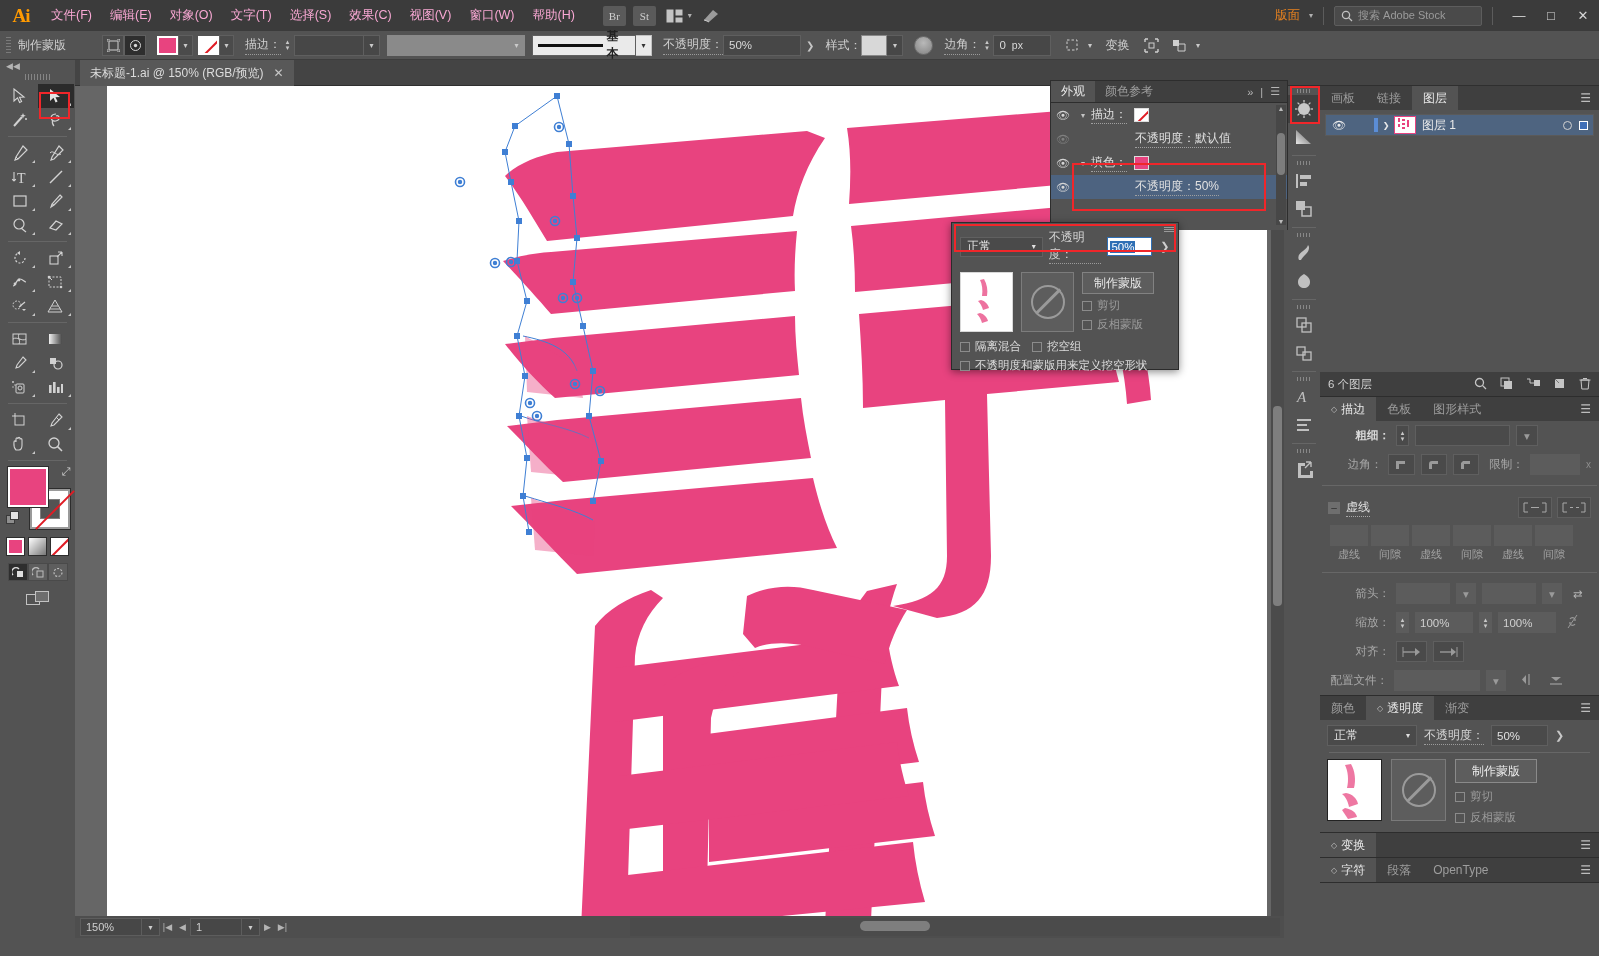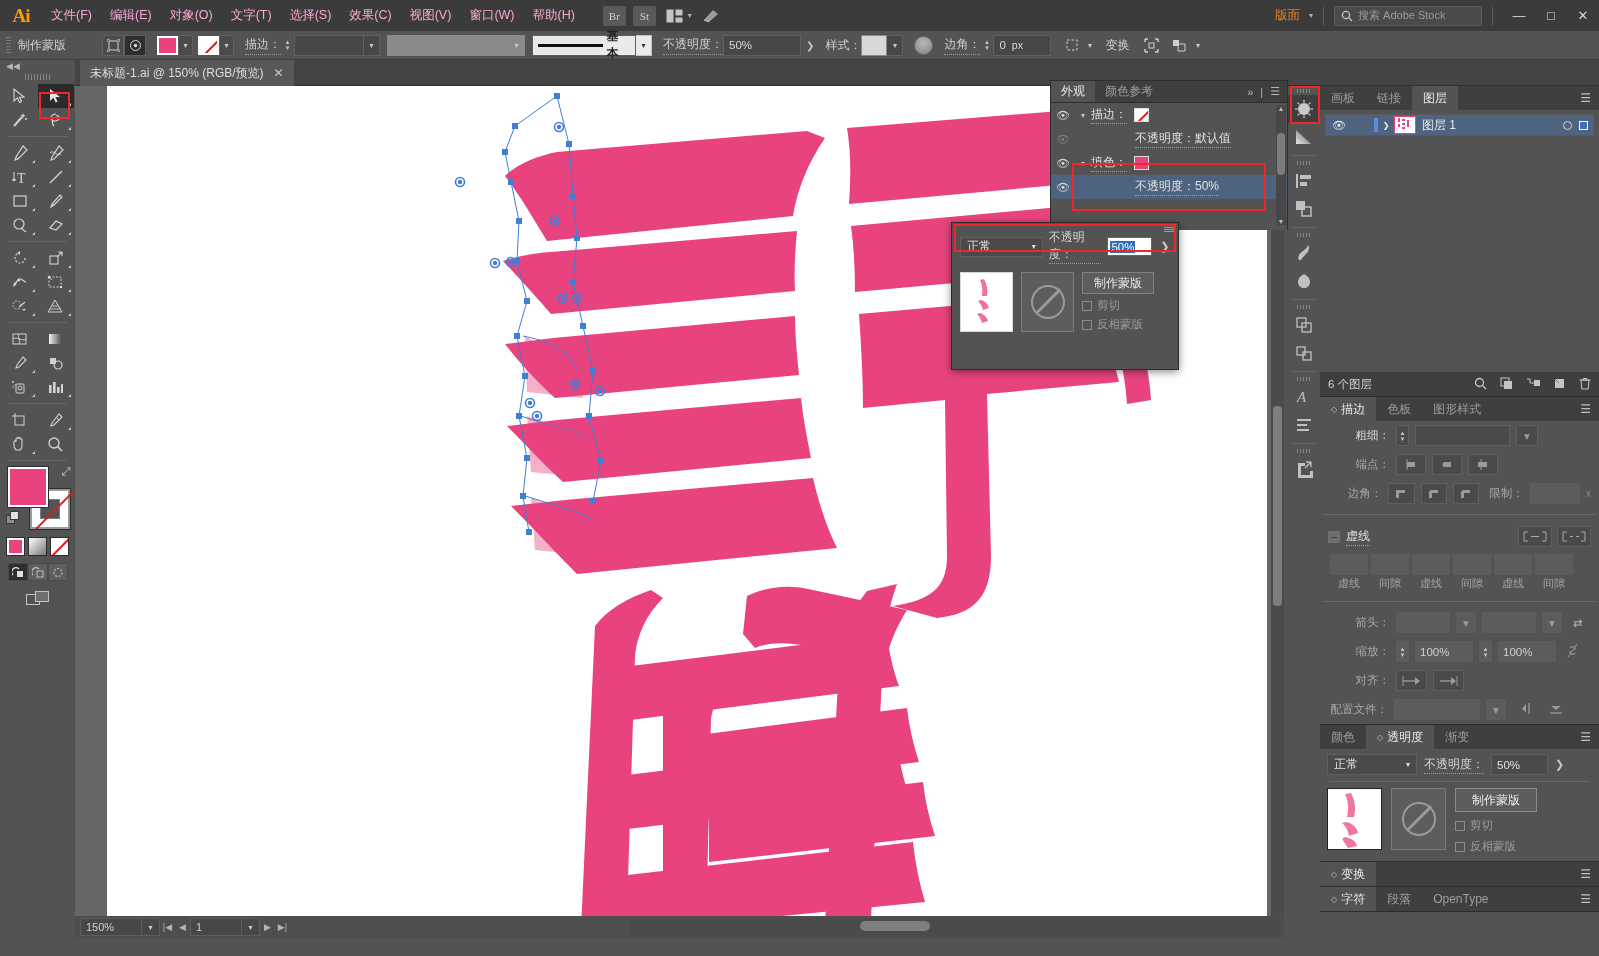--- a/index.html
+++ b/index.html
@@ -270,21 +270,21 @@
   .lr-right { margin-left:auto; display:flex; align-items:center; gap:7px; padding-right:5px; }
   .lr-circle { width:9px; height:9px; border:1.5px solid #d2d2d2; border-radius:50%; }
   .lr-sq { width:9px; height:9px; background:#3f6fb8; border:1px solid #fff; }
   .layers-foot { height:24px; background:#3f3f3f; display:flex; align-items:center;
      font-size:11.5px; color:#d0d0d0; padding:0 8px; gap:0; }
   .lf-icons { margin-left:auto; display:flex; gap:13px; color:#c5c5c5; }
 
   .sect { background:#535353; }
   .frow { display:flex; align-items:center; padding:4px 8px; gap:6px; font-size:11.5px; }
   .flabel { width:62px; text-align:right; color:#a8a8a8; }
-  .flabel.lit { color:#d8d8d8; }
+  .flabel.lit { color:#d8d8d8;font-weight:bold; }
   .fbox { height:21px; background:#4a4a4a; border:1px solid #5f5f5f; display:flex;
      align-items:center; padding:0 4px; color:#cfcfcf; }
   .fbox.dim { background:#5c5c5c; border-color:#5c5c5c; }
   .sbtn { width:30px; height:21px; background:#4a4a4a; border:1px solid #5f5f5f;
      display:flex; align-items:center; justify-content:center; color:#9a9a9a; }
   .dashcells { display:flex; gap:3px; padding:2px 8px 0 10px; }
   .dashcell { width:38px; height:21px; background:#5c5c5c; border:1px solid #5c5c5c; }
   .dashlbls { display:flex; gap:3px; padding:1px 8px 4px 10px; font-size:11px; color:#a2a2a2; }
   .dashlbls span { width:38px; text-align:center; }
   .sect-hdr { display:flex; align-items:center; gap:6px; padding:5px 8px; font-size:12px; color:#e2e2e2;}
@@ -954,20 +954,32 @@
         <div class="cbrow">
           <span class="cbx"></span>
           <span>剪切</span>
         </div>
         <div class="cbrow">
           <span class="cbx"></span>
           <span>反相蒙版</span>
         </div>
       </div>
     </div>
+    <div class="tp-bot">
+      <div class="cbrow2">
+        <span class="cbx"></span>
+        <span>隔离混合</span>
+        <span class="cbx" style="margin-left:6px"></span>
+        <span>挖空组</span>
+      </div>
+      <div class="cbrow2">
+        <span class="cbx"></span>
+        <span>不透明度和蒙版用来定义挖空形状</span>
+      </div>
+    </div>
   </div>
 
   <div class="redbox" style="left:954px;top:224px;width:222px;height:28px;"></div>
 
   <div class="iconstrip">
     <div class="isgroup">
       <div class="is-grip"></div>
       <div class="is-item active">
         <svg width="20" height="20" viewBox="0 0 20 20">
             <circle cx="10" cy="10" r="6" fill="#c8c8c8"></circle>
@@ -1155,40 +1167,20 @@
       </div>
       <div class="sect">
         <div class="frow">
           <span class="flabel lit">粗细：</span>
           <span class="stepper" style="background:#4a4a4a;border:1px solid #5f5f5f">
               <span>▴</span>
               <span>▾</span>
             </span>
           <span class="fbox" style="width:95px"></span>
           <span class="sbtn" style="width:22px">▾</span>
-        </div>
-        <div class="frow">
-          <span class="flabel">端点：</span>
-          <span class="sbtn">
-            <svg width="16" height="13" viewBox="0 0 16 13">
-                <rect x="4" y="4" width="8" height="5" fill="#9a9a9a"></rect>
-                <line x1="4" y1="1" x2="4" y2="12" stroke="#9a9a9a"></line>
-              </svg>
-          </span>
-          <span class="sbtn">
-            <svg width="16" height="13" viewBox="0 0 16 13">
-                <path d="M12 4 H6 a2.5 2.5 0 0 0 0 5 H12z" fill="#9a9a9a"></path>
-              </svg>
-          </span>
-          <span class="sbtn">
-            <svg width="16" height="13" viewBox="0 0 16 13">
-                <rect x="3" y="4" width="9" height="5" fill="#9a9a9a"></rect>
-                <line x1="6" y1="1" x2="6" y2="12" stroke="#9a9a9a"></line>
-              </svg>
-          </span>
         </div>
         <div class="frow">
           <span class="flabel">边角：</span>
           <span class="sbtn">
             <svg width="16" height="13" viewBox="0 0 16 13">
                 <path d="M3 11 L3 3 L12 3 L12 6 L6 6 L6 11z" fill="#9a9a9a"></path>
               </svg>
           </span>
           <span class="sbtn">
             <svg width="16" height="13" viewBox="0 0 16 13">

